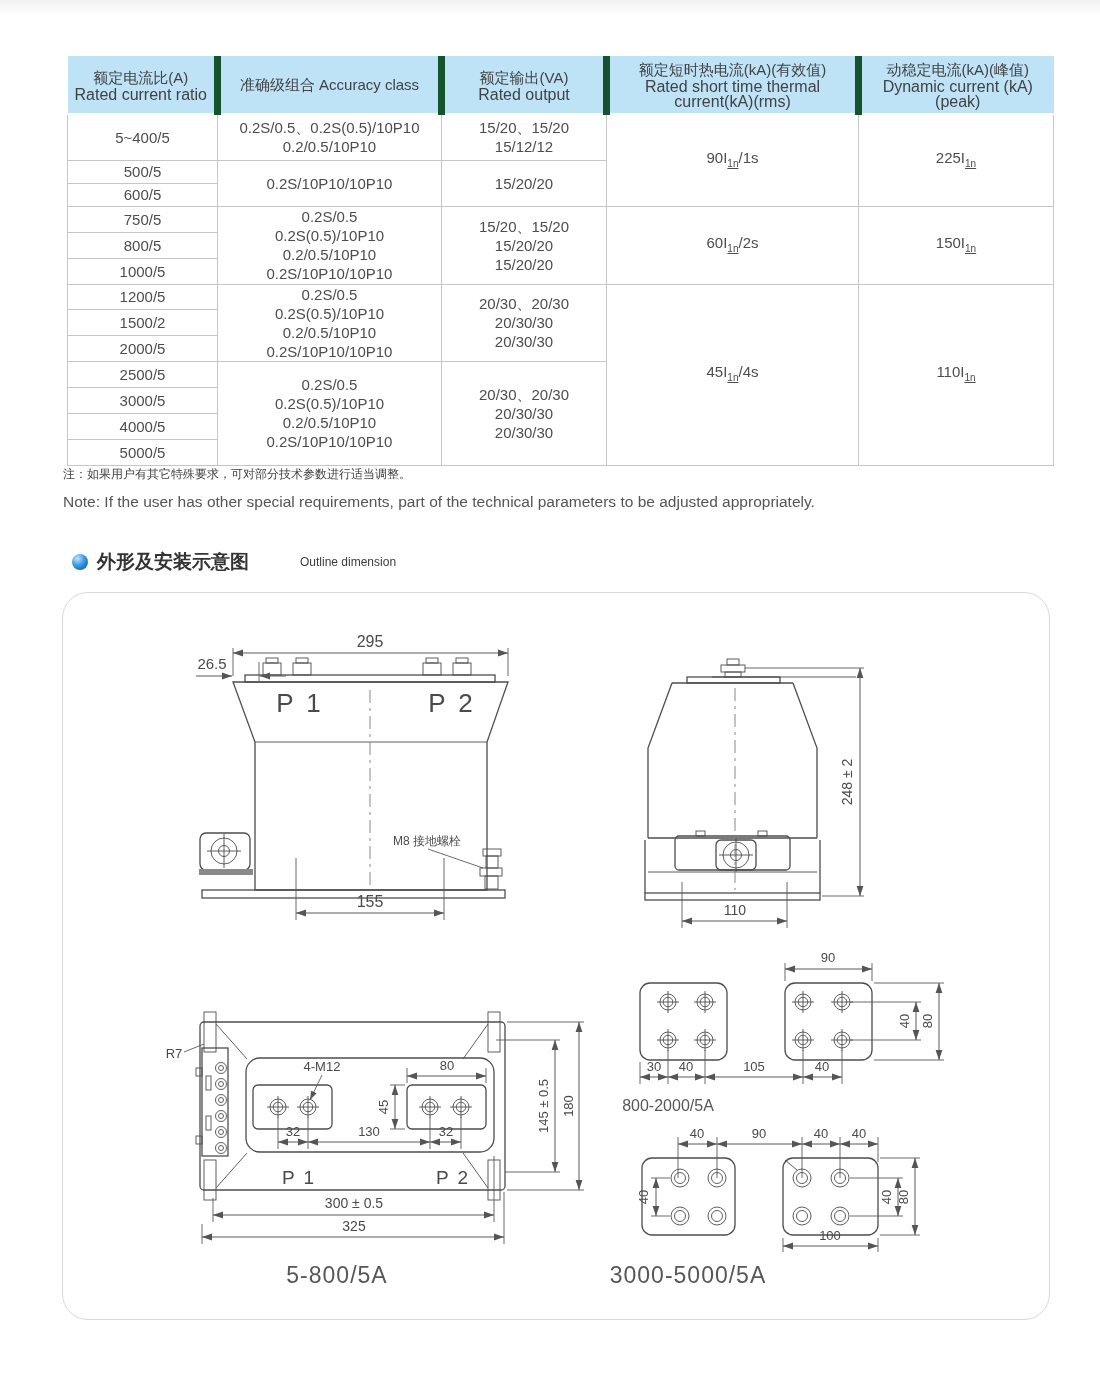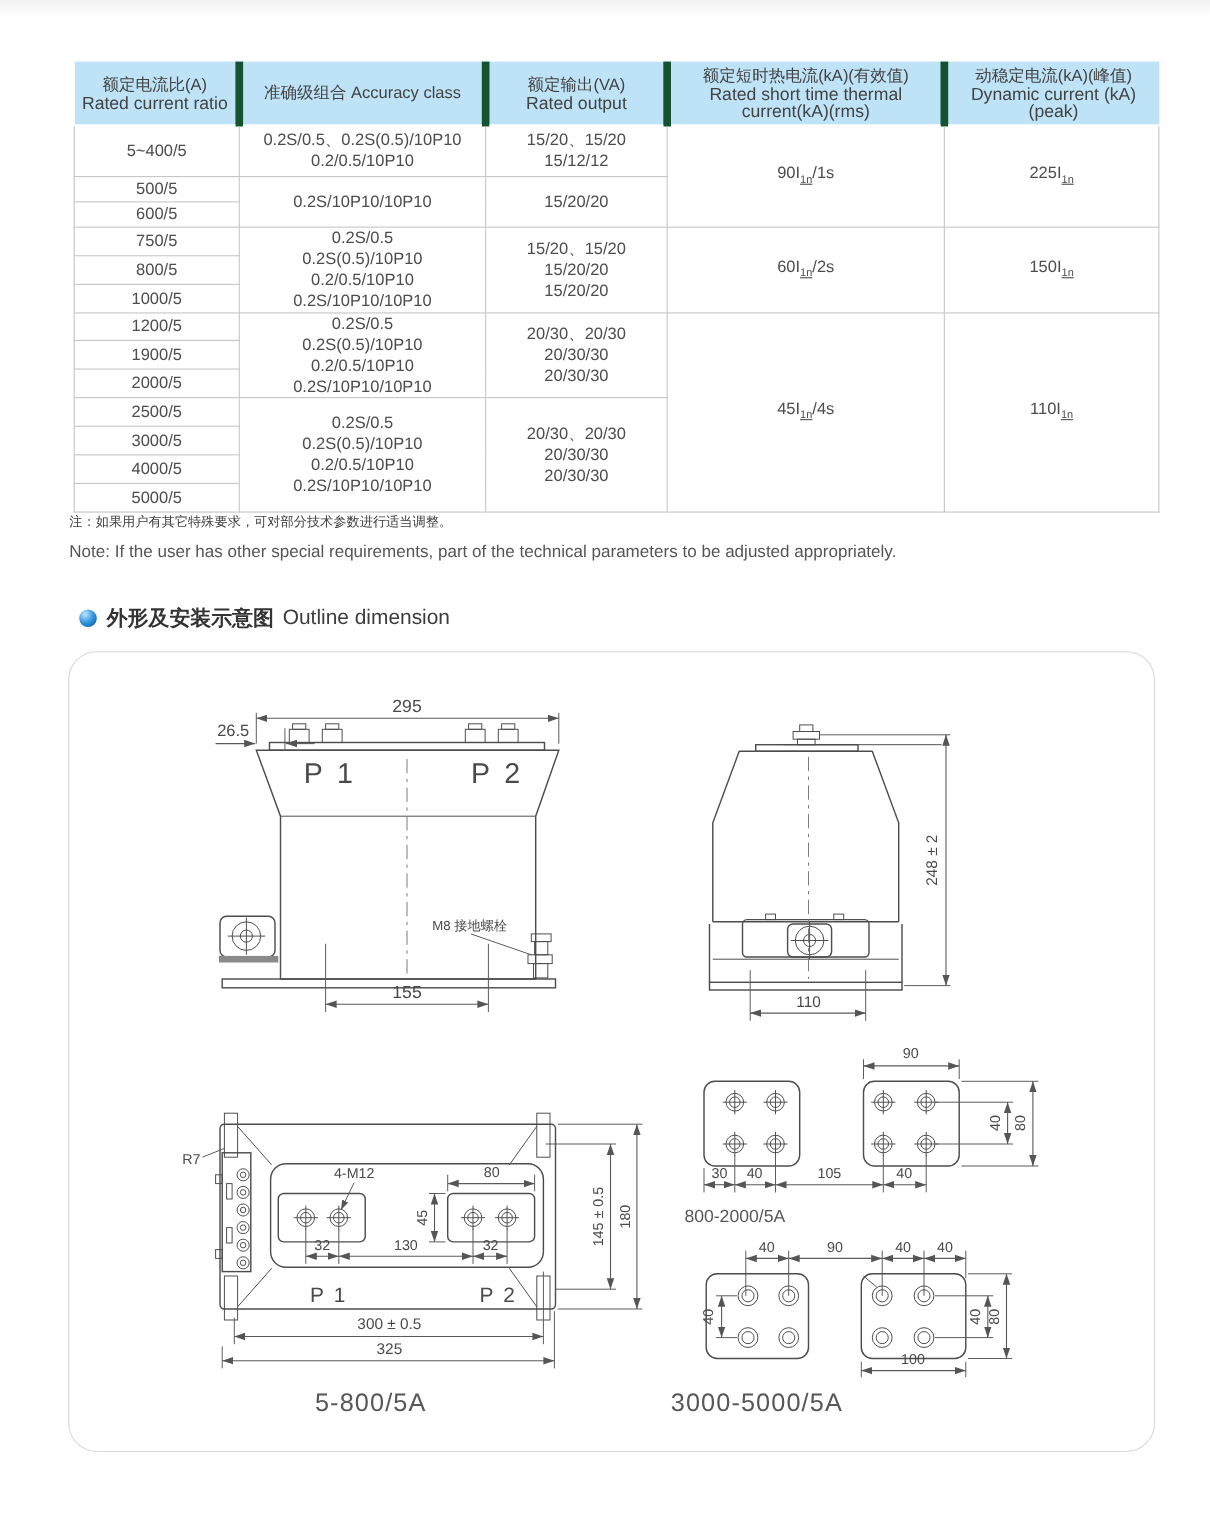--- a/index.html
+++ b/index.html
@@ -25,21 +25,21 @@
   td sub{font-size:10px;text-decoration:underline;}
 
   
   .note{position:absolute;left:63px;}
   .note.zh{top:466px;font-size:12px;color:#3f3f3f;}
   .note.en{top:493px;font-size:15.5px;color:#555;}
   .section-title{position:absolute;left:72px;top:549px;display:flex;align-items:center;}
   .bullet{display:inline-block;width:16px;height:16px;border-radius:50%;margin-right:9px;
           background:radial-gradient(circle at 34% 28%, #bfe6ff 0%, #3b9ae0 45%, #0e6cb8 80%, #0a5696 100%);}
   .sec-zh{font-size:19px;font-weight:bold;color:#333;margin-right:8px;}
-  .sec-en{font-size:19px;color:#3c3c3c;}
+  .sec-en{font-size:12px;color:#3c3c3c;margin-left:43px;}
 
   
   .panel{position:absolute;left:62px;top:592px;width:986px;height:726px;
          border:1.5px solid #d8d8d8;border-radius:26px;background:#fff;}
   svg.drawings{position:absolute;left:0;top:0;width:1100px;height:1376px;}
   .out{fill:none;stroke:#4d4d4d;stroke-width:1.3;}
   .thin{fill:none;stroke:#4d4d4d;stroke-width:0.9;}
   .ext{stroke:#5a5a5a;stroke-width:0.9;fill:none;}
   .dim{stroke:#5a5a5a;stroke-width:1;fill:none;}
   .ctr{stroke:#7a7a7a;stroke-width:0.9;fill:none;stroke-dasharray:13 5 3 5;}
@@ -128,21 +128,21 @@
 0.2S(0.5)/10P10
 0.2/0.5/10P10
 0.2S/10P10/10P10</td>
         <td class="multi" rowspan="3">20/30、20/30
 20/30/30
 20/30/30</td>
         <td class="multi" rowspan="7"><span>45I</span><sub>1n</sub><span>/4s</span></td>
         <td class="multi" rowspan="7"><span>110I</span><sub>1n</sub><span></span></td>
       </tr>
       <tr class="r25">
-        <td class="ratio">1900/5</td>
+        <td class="ratio">1500/2</td>
       </tr>
       <tr class="r25">
         <td class="ratio gend">2000/5</td>
       </tr>
       <tr class="r26">
         <td class="ratio">2500/5</td>
         <td class="multi" rowspan="4">0.2S/0.5
 0.2S(0.5)/10P10
 0.2/0.5/10P10
 0.2S/10P10/10P10</td>

